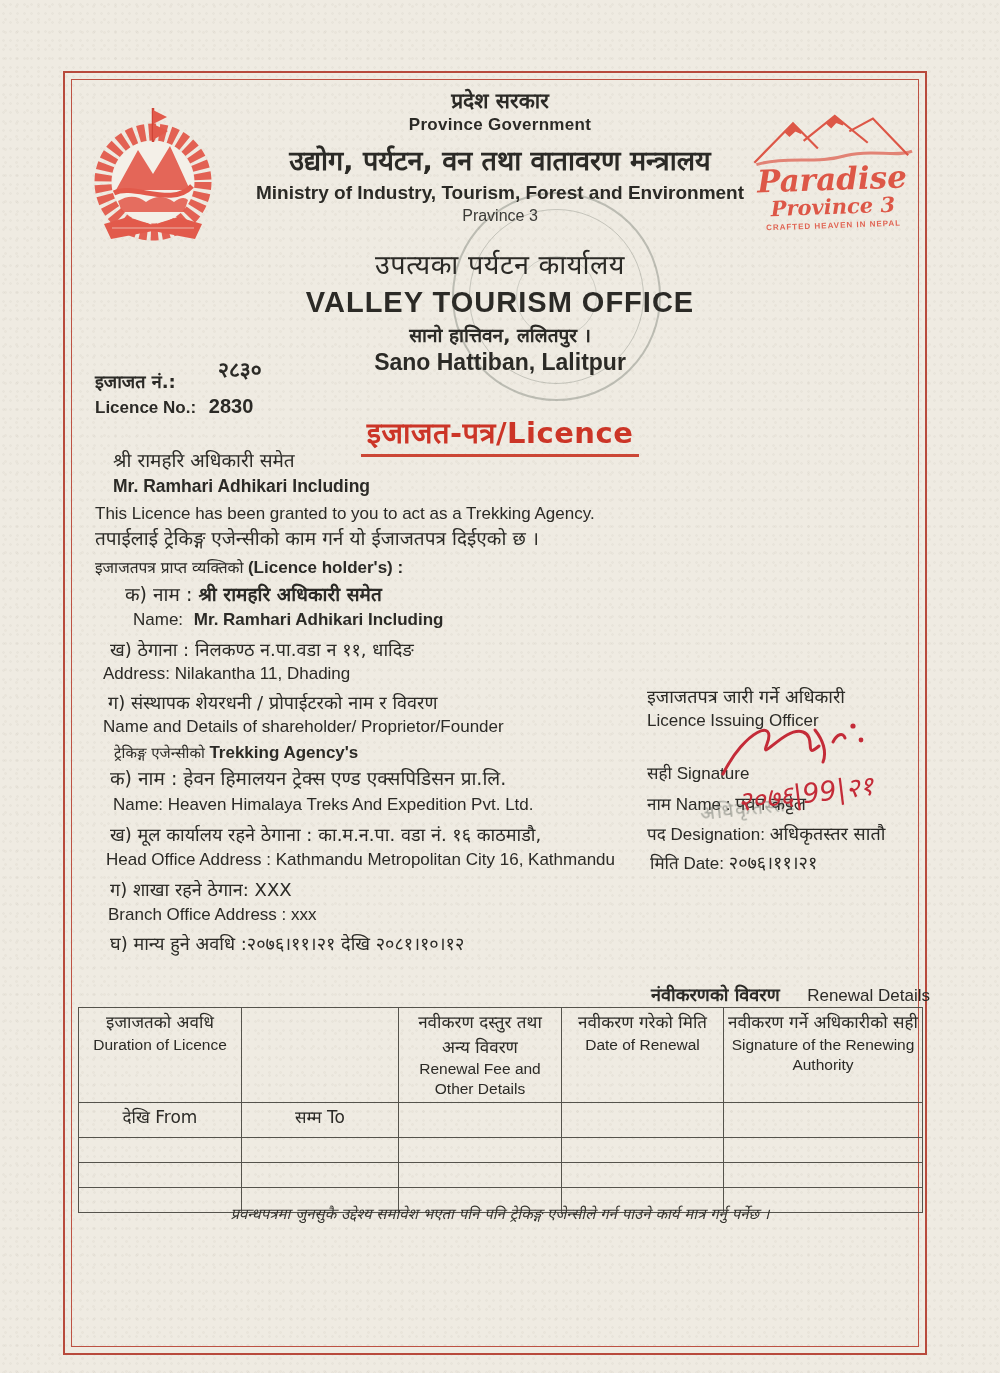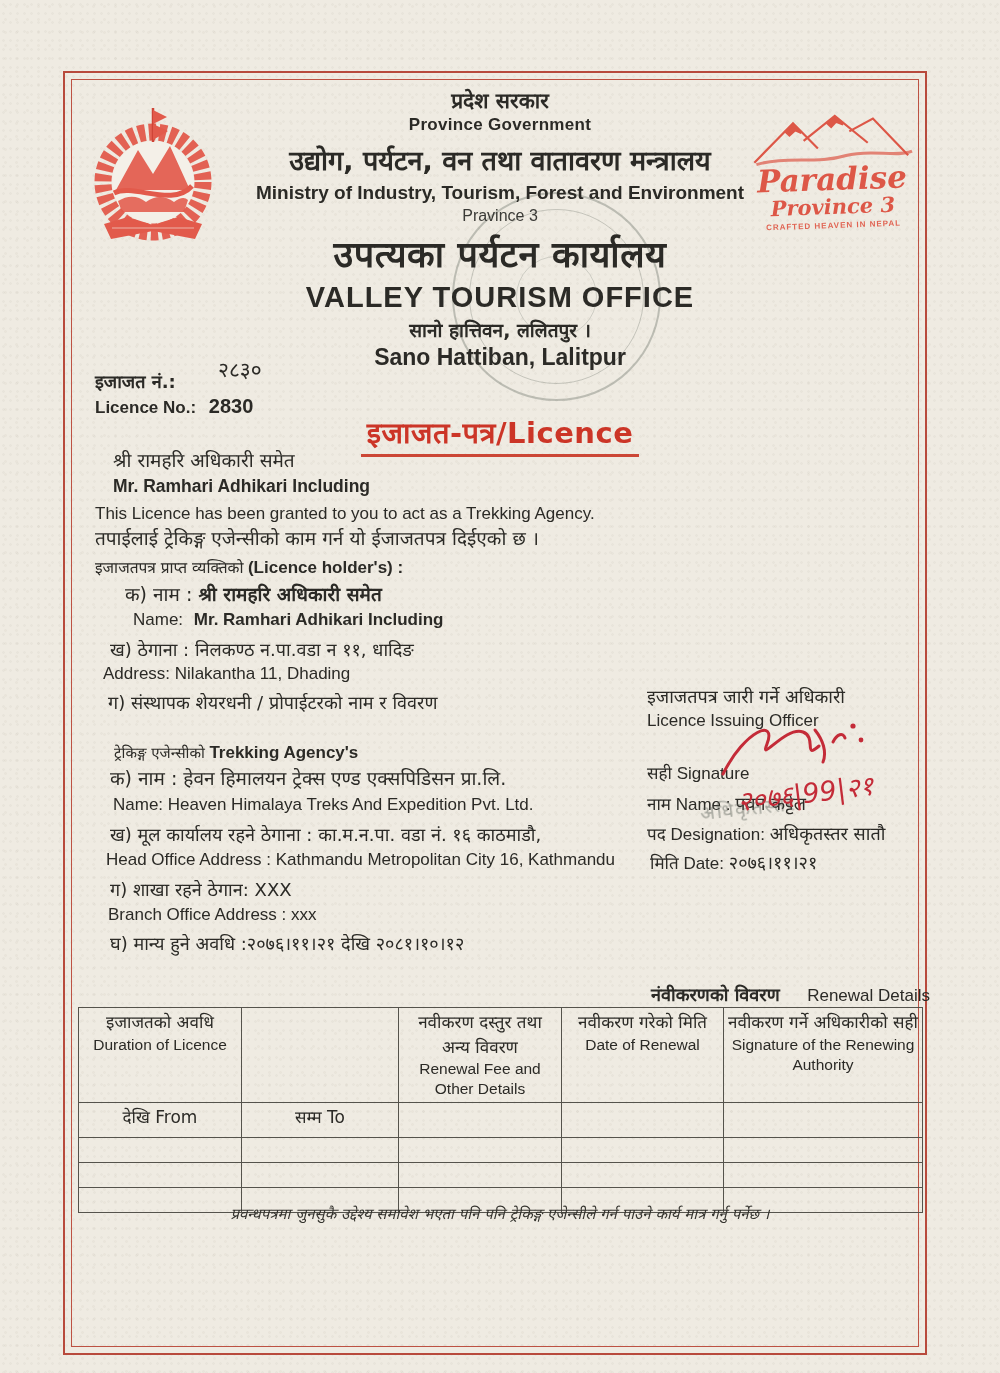--- a/index.html
+++ b/index.html
@@ -25,32 +25,32 @@
   .frame-outer{left:63px;top:71px;width:860px;height:1280px;border:2px solid #b84a3c;}
   .frame-inner{position:absolute;left:6px;top:6px;right:6px;bottom:6px;border:1.5px solid #bd5243;}
   
   .hdr{left:150px;right:150px;top:88px;text-align:center;line-height:1.25;}
   .h-np1{font-size:21px;font-weight:bold;}
   .h-en1{font-size:17px;font-weight:bold;letter-spacing:.3px;}
   .h-np2{font-size:27px;font-weight:bold;margin-top:8px;}
   .h-np3{font-size:18px;font-weight:bold;margin-top:2px;}
   .h-en2{font-size:19px;font-weight:bold;margin-top:4px;}
   .h-en3{font-size:16px;color:#3a3a36;margin-top:1px;}
-  .h-np4{font-size:36px;font-weight:bold;margin-top:6px;letter-spacing:.5px;}
+  .h-np4{font-size:27px;font-weight:normal;margin-top:22px;letter-spacing:.5px;}
   .h-en4{font-size:29px;font-weight:bold;letter-spacing:1px;margin-top:2px;}
   .h-np5{font-size:19px;font-weight:bold;margin-top:4px;}
   .h-en5{font-size:23px;font-weight:bold;}
   
   .stamp-ring{left:452px;top:192px;width:205px;height:205px;border:2px solid rgba(105,112,102,.38);border-radius:50%;}
   .stamp-ring .inner{position:absolute;left:15px;top:15px;right:15px;bottom:15px;border:1.5px solid rgba(105,112,102,.32);border-radius:50%;}
   .stamp-ring .core{position:absolute;left:62px;top:62px;right:62px;bottom:62px;border:1.5px solid rgba(105,112,102,.25);border-radius:50%;}
   
   .licno{left:95px;top:355px;width:260px;}
   .licno .np-label{font-size:18px;font-weight:bold;position:absolute;left:0;top:14px;}
-  .licno .np-no{font-size:21px;font-weight:normal;position:absolute;left:123px;top:0;}
+  .licno .np-no{font-size:21px;font-weight:bold;position:absolute;left:123px;top:0;}
   .licno .en-line{position:absolute;left:0;top:40px;font-size:17px;font-weight:bold;}
   .licno .en-no{font-size:20px;}
   
   .lic-title{left:0;right:0;top:412px;text-align:center;}
   .lic-title span{display:inline-block;color:#cc3527;font-size:29px;font-weight:bold;border-bottom:3px solid #cc4736;padding:0 6px 3px 6px;letter-spacing:.5px;}
   
   .ln{position:absolute;white-space:nowrap;}
   .f-dev19{font-size:19px;}
   .f-dev18{font-size:18px;}
   .f-en17{font-size:17px;}
@@ -161,20 +161,21 @@
     <span>क) नाम :</span>
     <span class="b">श्री रामहरि अधिकारी समेत</span>
   </div>
   <div class="ln f-en17" style="left:133px;top:610px;">
     <span>Name:</span>
     <span class="b" style="margin-left:6px;">Mr. Ramhari Adhikari Including</span>
   </div>
   <div class="ln dev f-dev18" style="left:110px;top:637px;">ख) ठेगाना :  निलकण्ठ न.पा.वडा न ११, धादिङ</div>
   <div class="ln f-en17" style="left:103px;top:664px;">Address:  Nilakantha 11, Dhading</div>
   <div class="ln dev f-dev18" style="left:108px;top:690px;">ग) संस्थापक शेयरधनी / प्रोपाईटरको नाम र विवरण</div>
+  <div class="ln f-en17" style="left:103px;top:717px;">Name and Details of shareholder/ Proprietor/Founder</div>
   <div class="ln" style="left:114px;top:742px;">
     <span class="dev" style="font-size:15px;">ट्रेकिङ्ग एजेन्सीको</span>
     <span class="b f-en17">Trekking  Agency's</span>
   </div>
   <div class="ln dev f-dev19" style="left:110px;top:765px;">क) नाम :   हेवन हिमालयन ट्रेक्स एण्ड एक्सपिडिसन प्रा.लि.</div>
   <div class="ln f-en17" style="left:113px;top:795px;">Name:  Heaven Himalaya Treks And Expedition   Pvt. Ltd.</div>
   <div class="ln dev f-dev18" style="left:110px;top:822px;">ख) मूल कार्यालय रहने ठेगाना : का.म.न.पा. वडा नं. १६ काठमाडौ,</div>
   <div class="ln f-en17" style="left:106px;top:850px;">Head Office Address : Kathmandu Metropolitan City 16, Kathmandu</div>
   <div class="ln dev f-dev18" style="left:110px;top:877px;">ग) शाखा रहने ठेगान: XXX</div>
   <div class="ln f-en17" style="left:108px;top:905px;">Branch Office Address : xxx</div>

